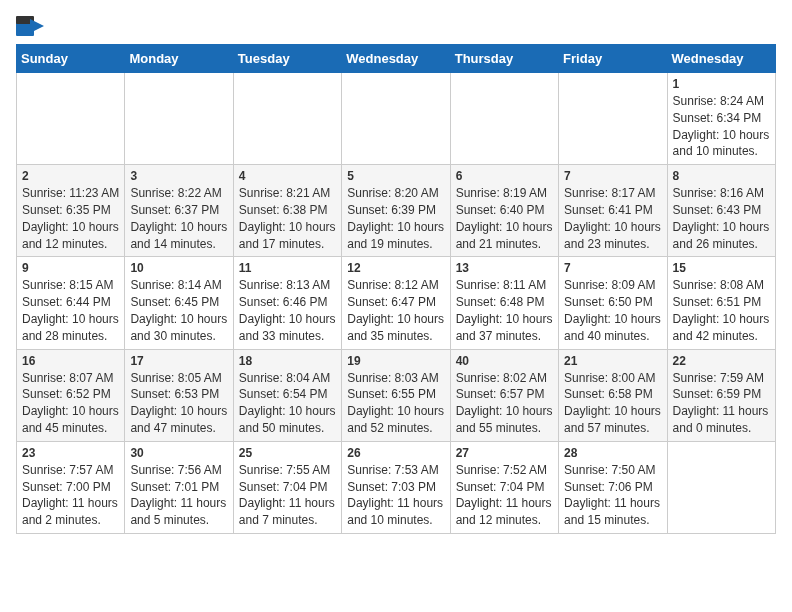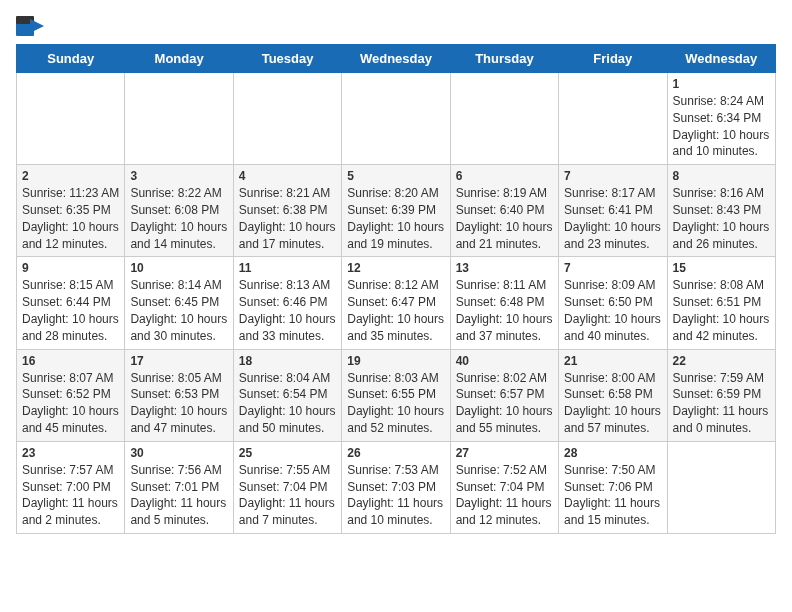--- a/index.html
+++ b/index.html
@@ -51,21 +51,21 @@
       width: 100%;
       border-collapse: collapse;
       table-layout: fixed;
     }
     thead tr th {
       background-color: #1a6bb5;
       color: #fff;
       font-size: 13px;
       font-weight: bold;
       padding: 6px 4px;
-      text-align: center;
+      text-align: left;
       border: 1px solid #1a6bb5;
     }
     tbody tr td {
       border: 1px solid #ccc;
       vertical-align: top;
       padding: 4px 5px;
       height: 90px;
       font-size: 11px;
       color: #333;
       background: #fff;
@@ -144,21 +144,21 @@
         <td>
           <div class="day-number">2</div>
           <div class="day-info">Sunrise: 11:23 AM
 Sunset: 6:35 PM
 Daylight: 10 hours
 and 12 minutes.</div>
         </td>
         <td>
           <div class="day-number">3</div>
           <div class="day-info">Sunrise: 8:22 AM
-Sunset: 6:08 PM
+Sunset: 6:37 PM
 Daylight: 10 hours
 and 14 minutes.</div>
         </td>
         <td>
           <div class="day-number">4</div>
           <div class="day-info">Sunrise: 8:21 AM
 Sunset: 6:38 PM
 Daylight: 10 hours
 and 17 minutes.</div>
         </td>
@@ -179,21 +179,21 @@
         <td>
           <div class="day-number">7</div>
           <div class="day-info">Sunrise: 8:17 AM
 Sunset: 6:41 PM
 Daylight: 10 hours
 and 23 minutes.</div>
         </td>
         <td>
           <div class="day-number">8</div>
           <div class="day-info">Sunrise: 8:16 AM
-Sunset: 8:43 PM
+Sunset: 6:43 PM
 Daylight: 10 hours
 and 26 minutes.</div>
         </td>
       </tr>
       <tr>
         <td>
           <div class="day-number">9</div>
           <div class="day-info">Sunrise: 8:15 AM
 Sunset: 6:44 PM
 Daylight: 10 hours

